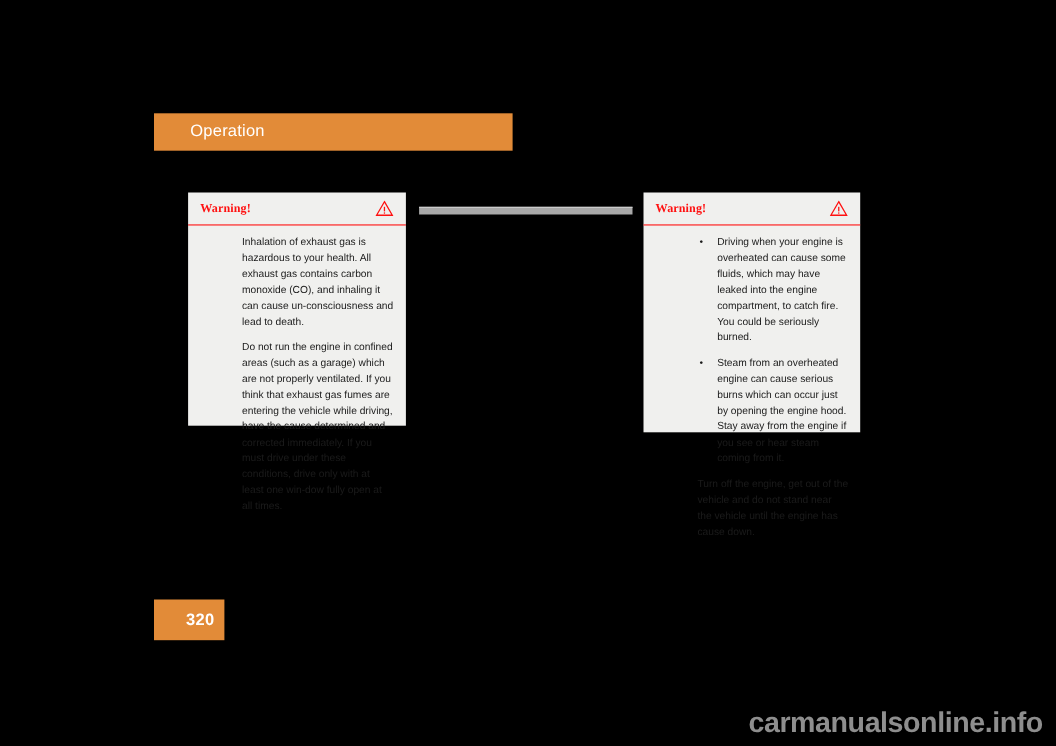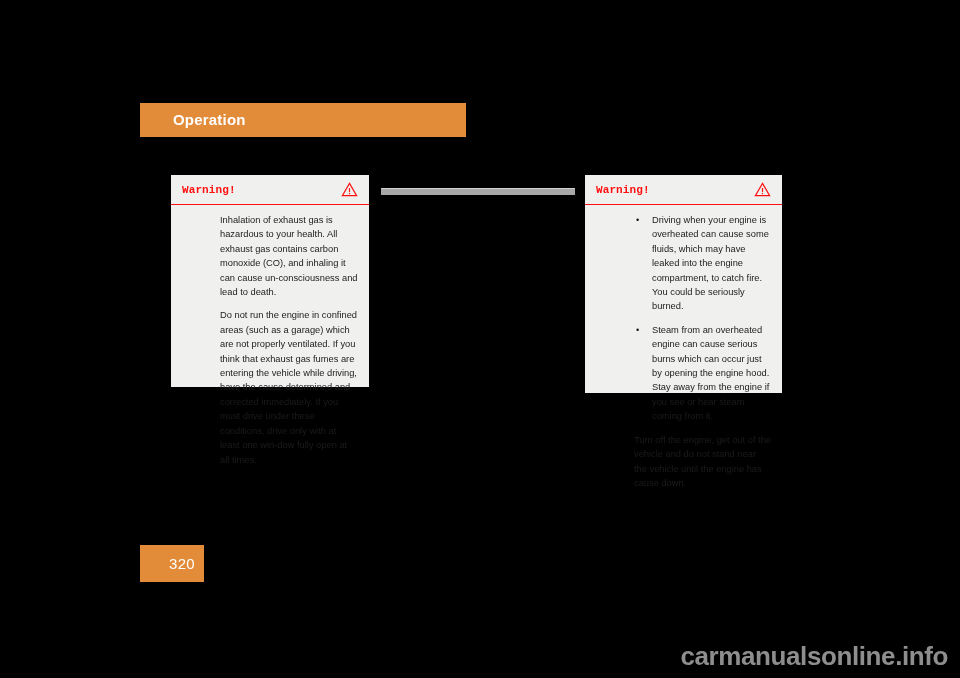--- a/index.html
+++ b/index.html
@@ -31,21 +31,21 @@
     width: 326px;
     height: 34px;
     background: #e28b38;
   }
   .section-header-label {
     position: absolute;
     left: 33px;
     top: 8px;
     color: #ffffff;
     font-size: 15px;
-    font-weight: bold;
+    font-weight: normal;
     letter-spacing: 0.2px;
     font-family: "Liberation Sans", sans-serif;
   }
 
   
   .warning-box {
     position: absolute;
     background: #f0f0ee;
     box-sizing: border-box;
   }
@@ -67,21 +67,21 @@
     padding: 0 11px;
     display: flex;
     align-items: center;
     justify-content: space-between;
     border-bottom: 1.5px solid #ff1111;
   }
   .warning-title {
     color: #ff1111;
     font-size: 11px;
     font-weight: bold;
-    font-family: Liberation Mono, monospace;
+    font-family: Liberation Serif, serif;
     letter-spacing: 0.1px;
   }
   .warning-icon {
     width: 17px;
     height: 15px;
     display: block;
   }
   .warning-body {
     padding: 8px 11px 10px 11px;
     margin-left: 38px;
@@ -140,21 +140,21 @@
     background: #e28b38;
     display: flex;
     align-items: center;
     justify-content: flex-end;
     box-sizing: border-box;
     padding-right: 9px;
   }
   .page-number-label {
     color: #ffffff;
     font-size: 15px;
-    font-weight: normal;
+    font-weight: bold;
     font-family: "Liberation Sans", sans-serif;
     letter-spacing: 0.3px;
   }
 
   
   .watermark {
     position: absolute;
     right: 12px;
     bottom: 6px;
     color: #8e8e8e;

